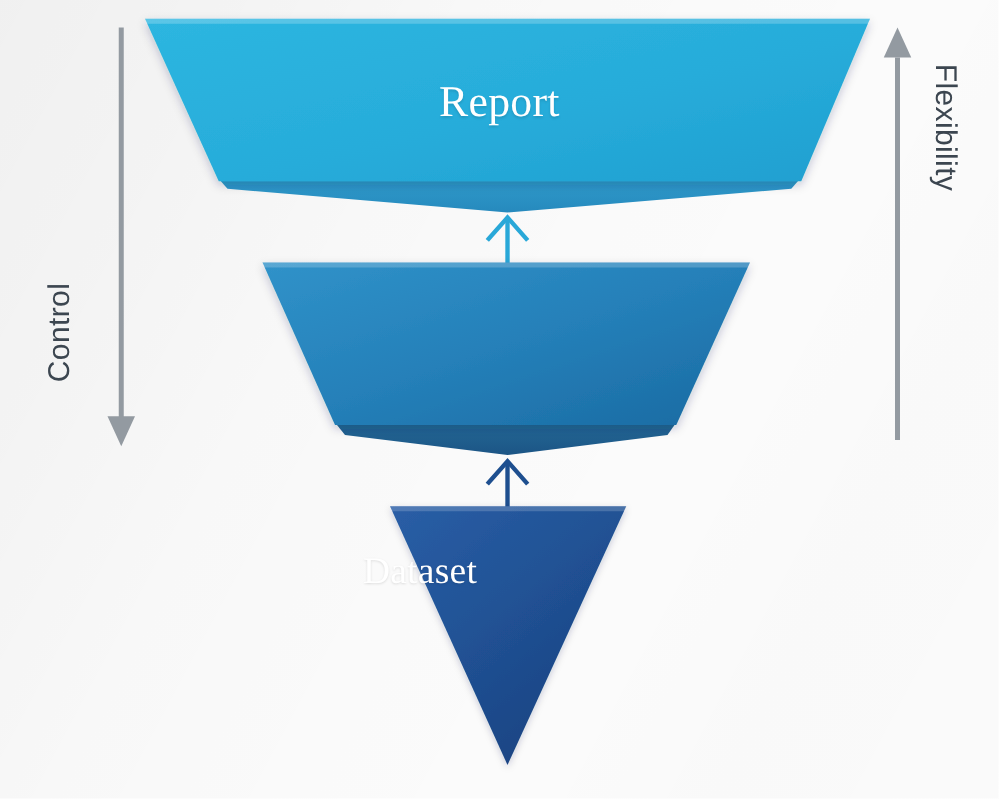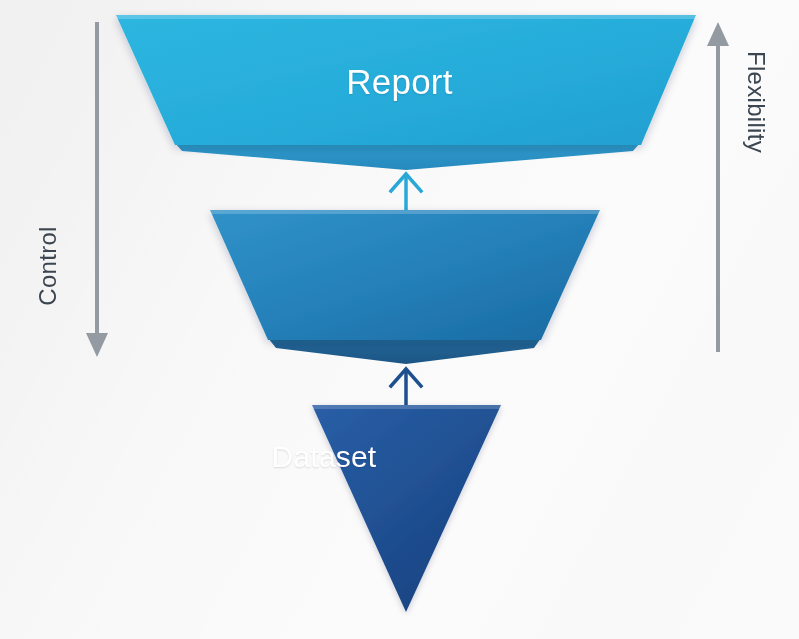--- a/index.html
+++ b/index.html
@@ -33,42 +33,42 @@
     position: absolute;
     left: 0;
     top: 0;
     width: 799px;
     height: 639px;
     display: block;
   }
   .shape-label {
     position: absolute;
     color: #ffffff;
-    font-family: Liberation Sans, sans-serif;
+    font-family: Liberation Serif, serif;
     font-weight: 400;
     white-space: nowrap;
     text-align: center;
     letter-spacing: 0.2px;
     text-shadow: 0 1px 2px rgba(0,0,0,0.13);
     pointer-events: none;
   }
   #label-report {
     left: 0;
     width: 799px;
     top: 62px;
     font-size: 35px;
   }
   #label-datasource {
     left: 0;
     width: 799px;
     top: 259px;
     font-size: 33px;
   }
   #label-dataset {
-    left: 0;
+    left: 12px;
     width: 648px;
     top: 440px;
     font-size: 30px;
   }
   .axis-label {
     position: absolute;
     color: #3c4650;
     font-family: "Liberation Sans", sans-serif;
     font-weight: 400;
     font-size: 24px;

